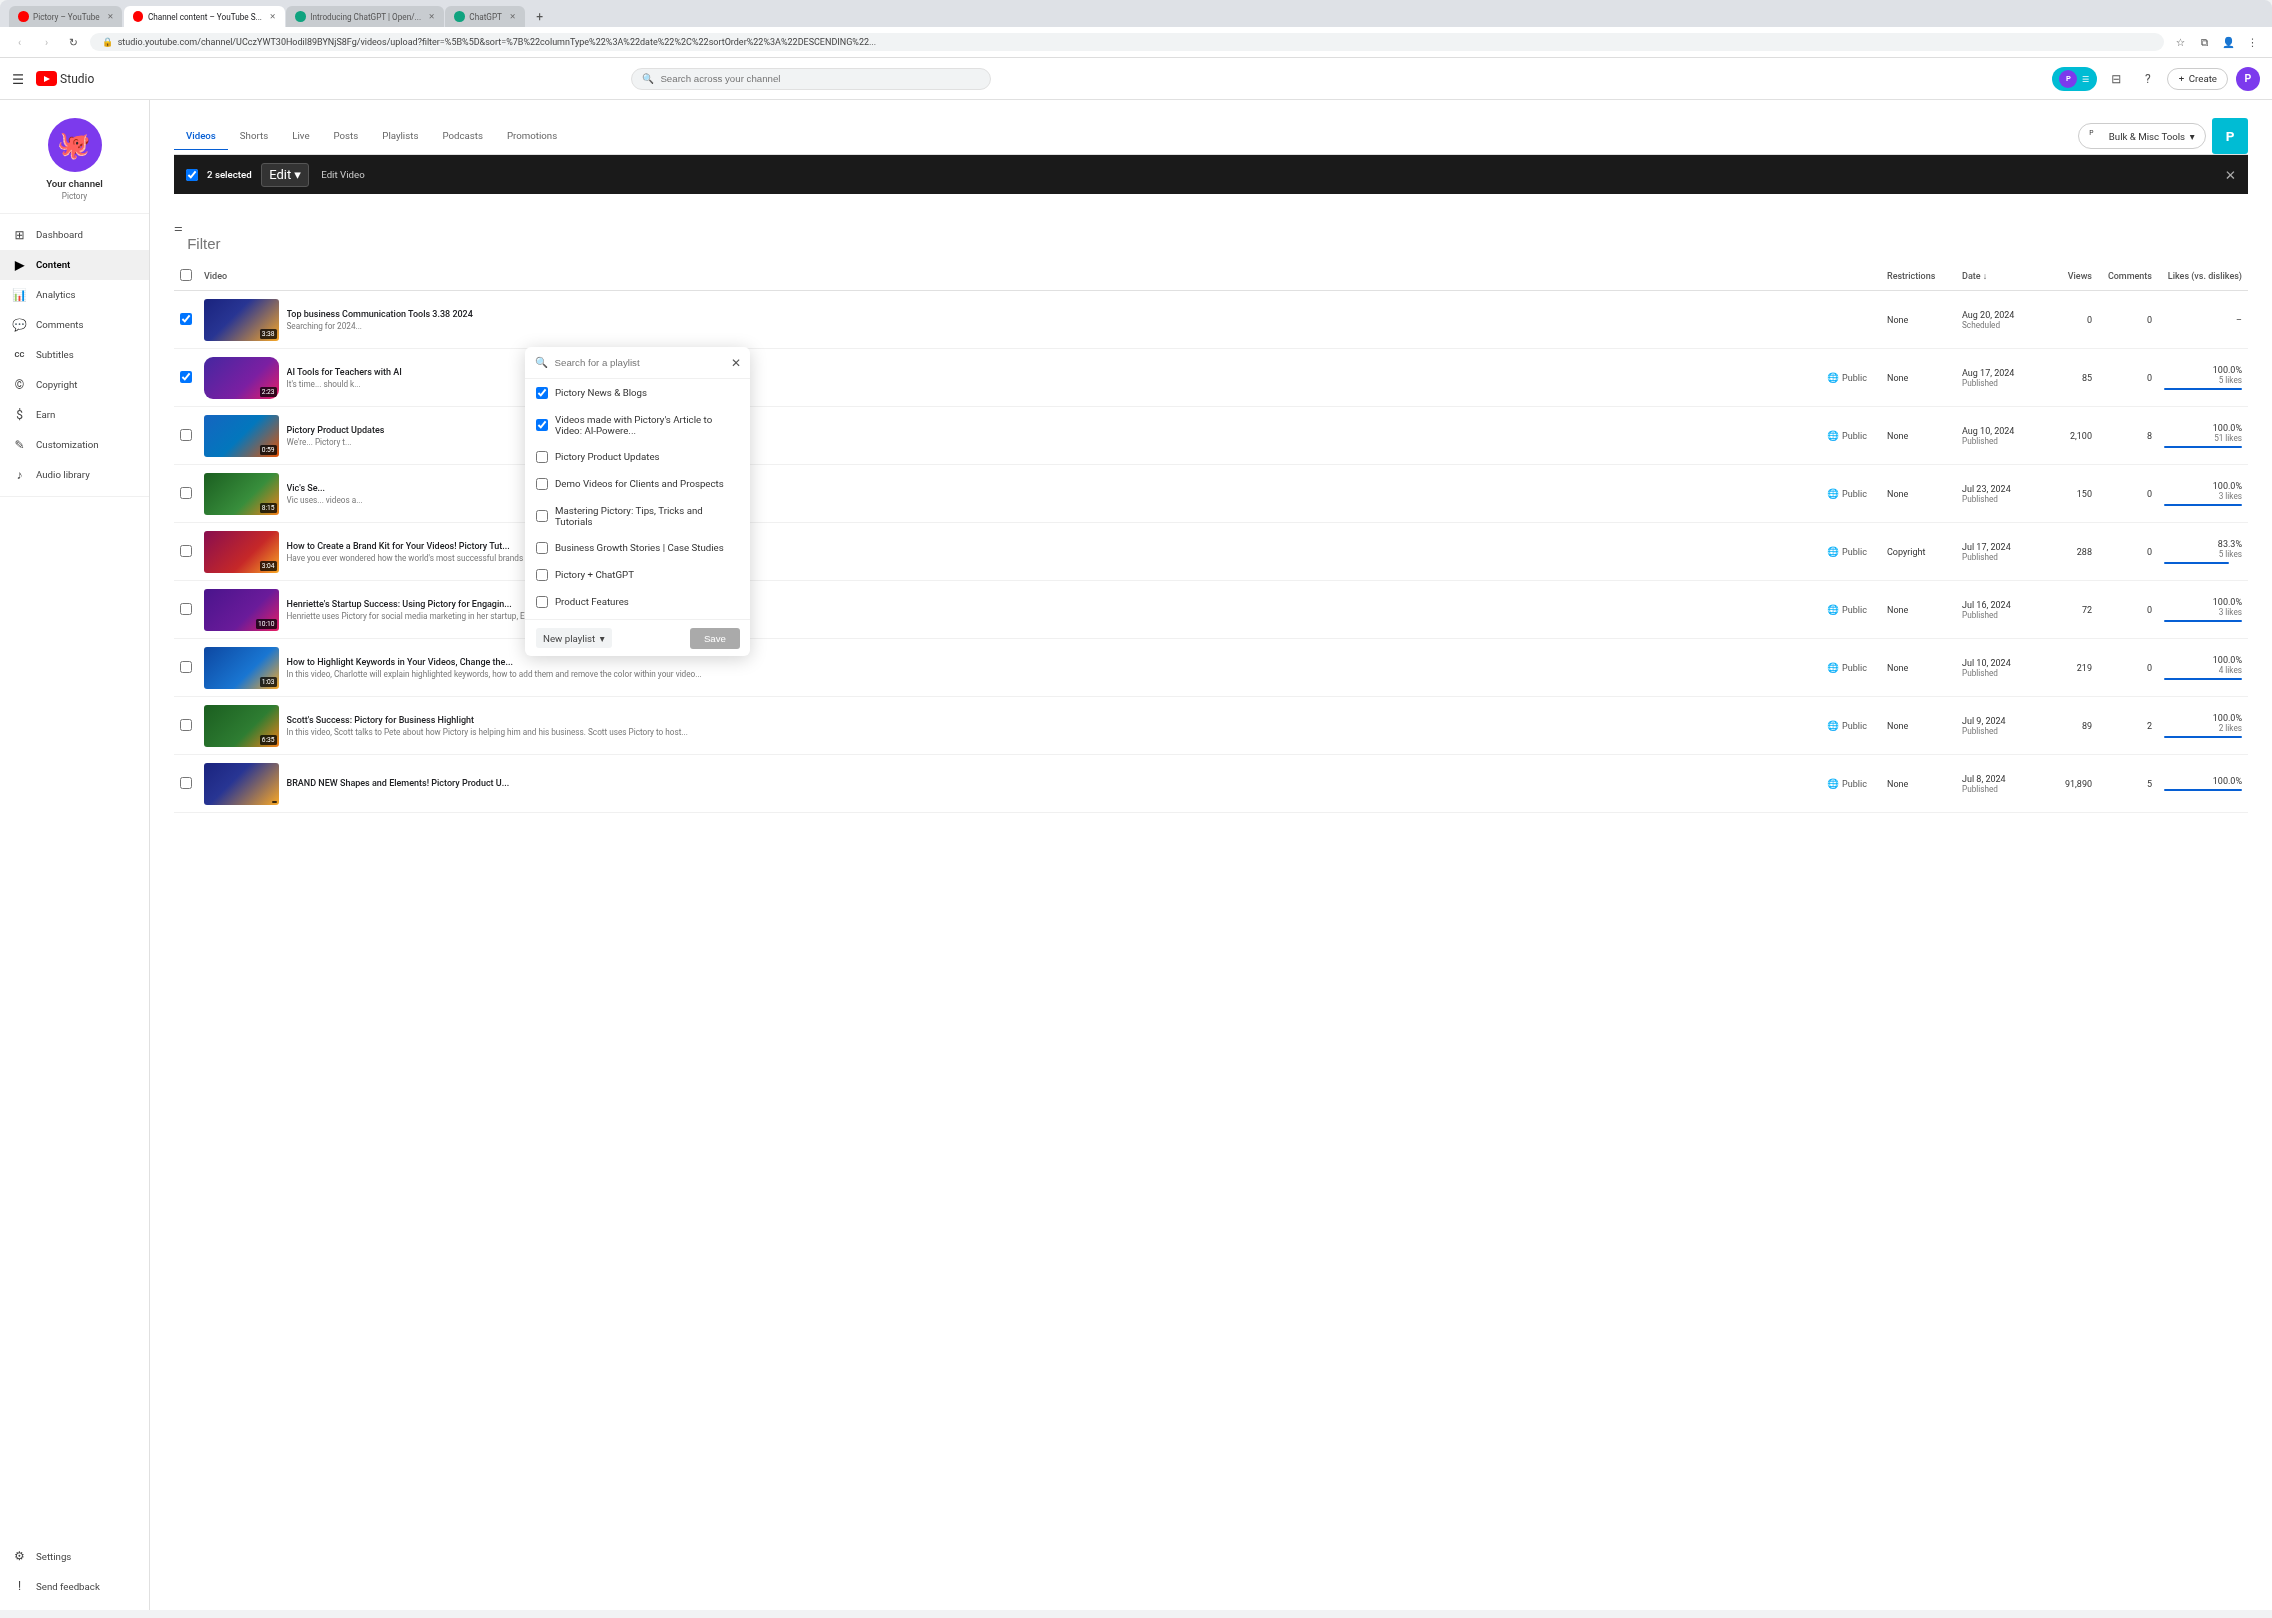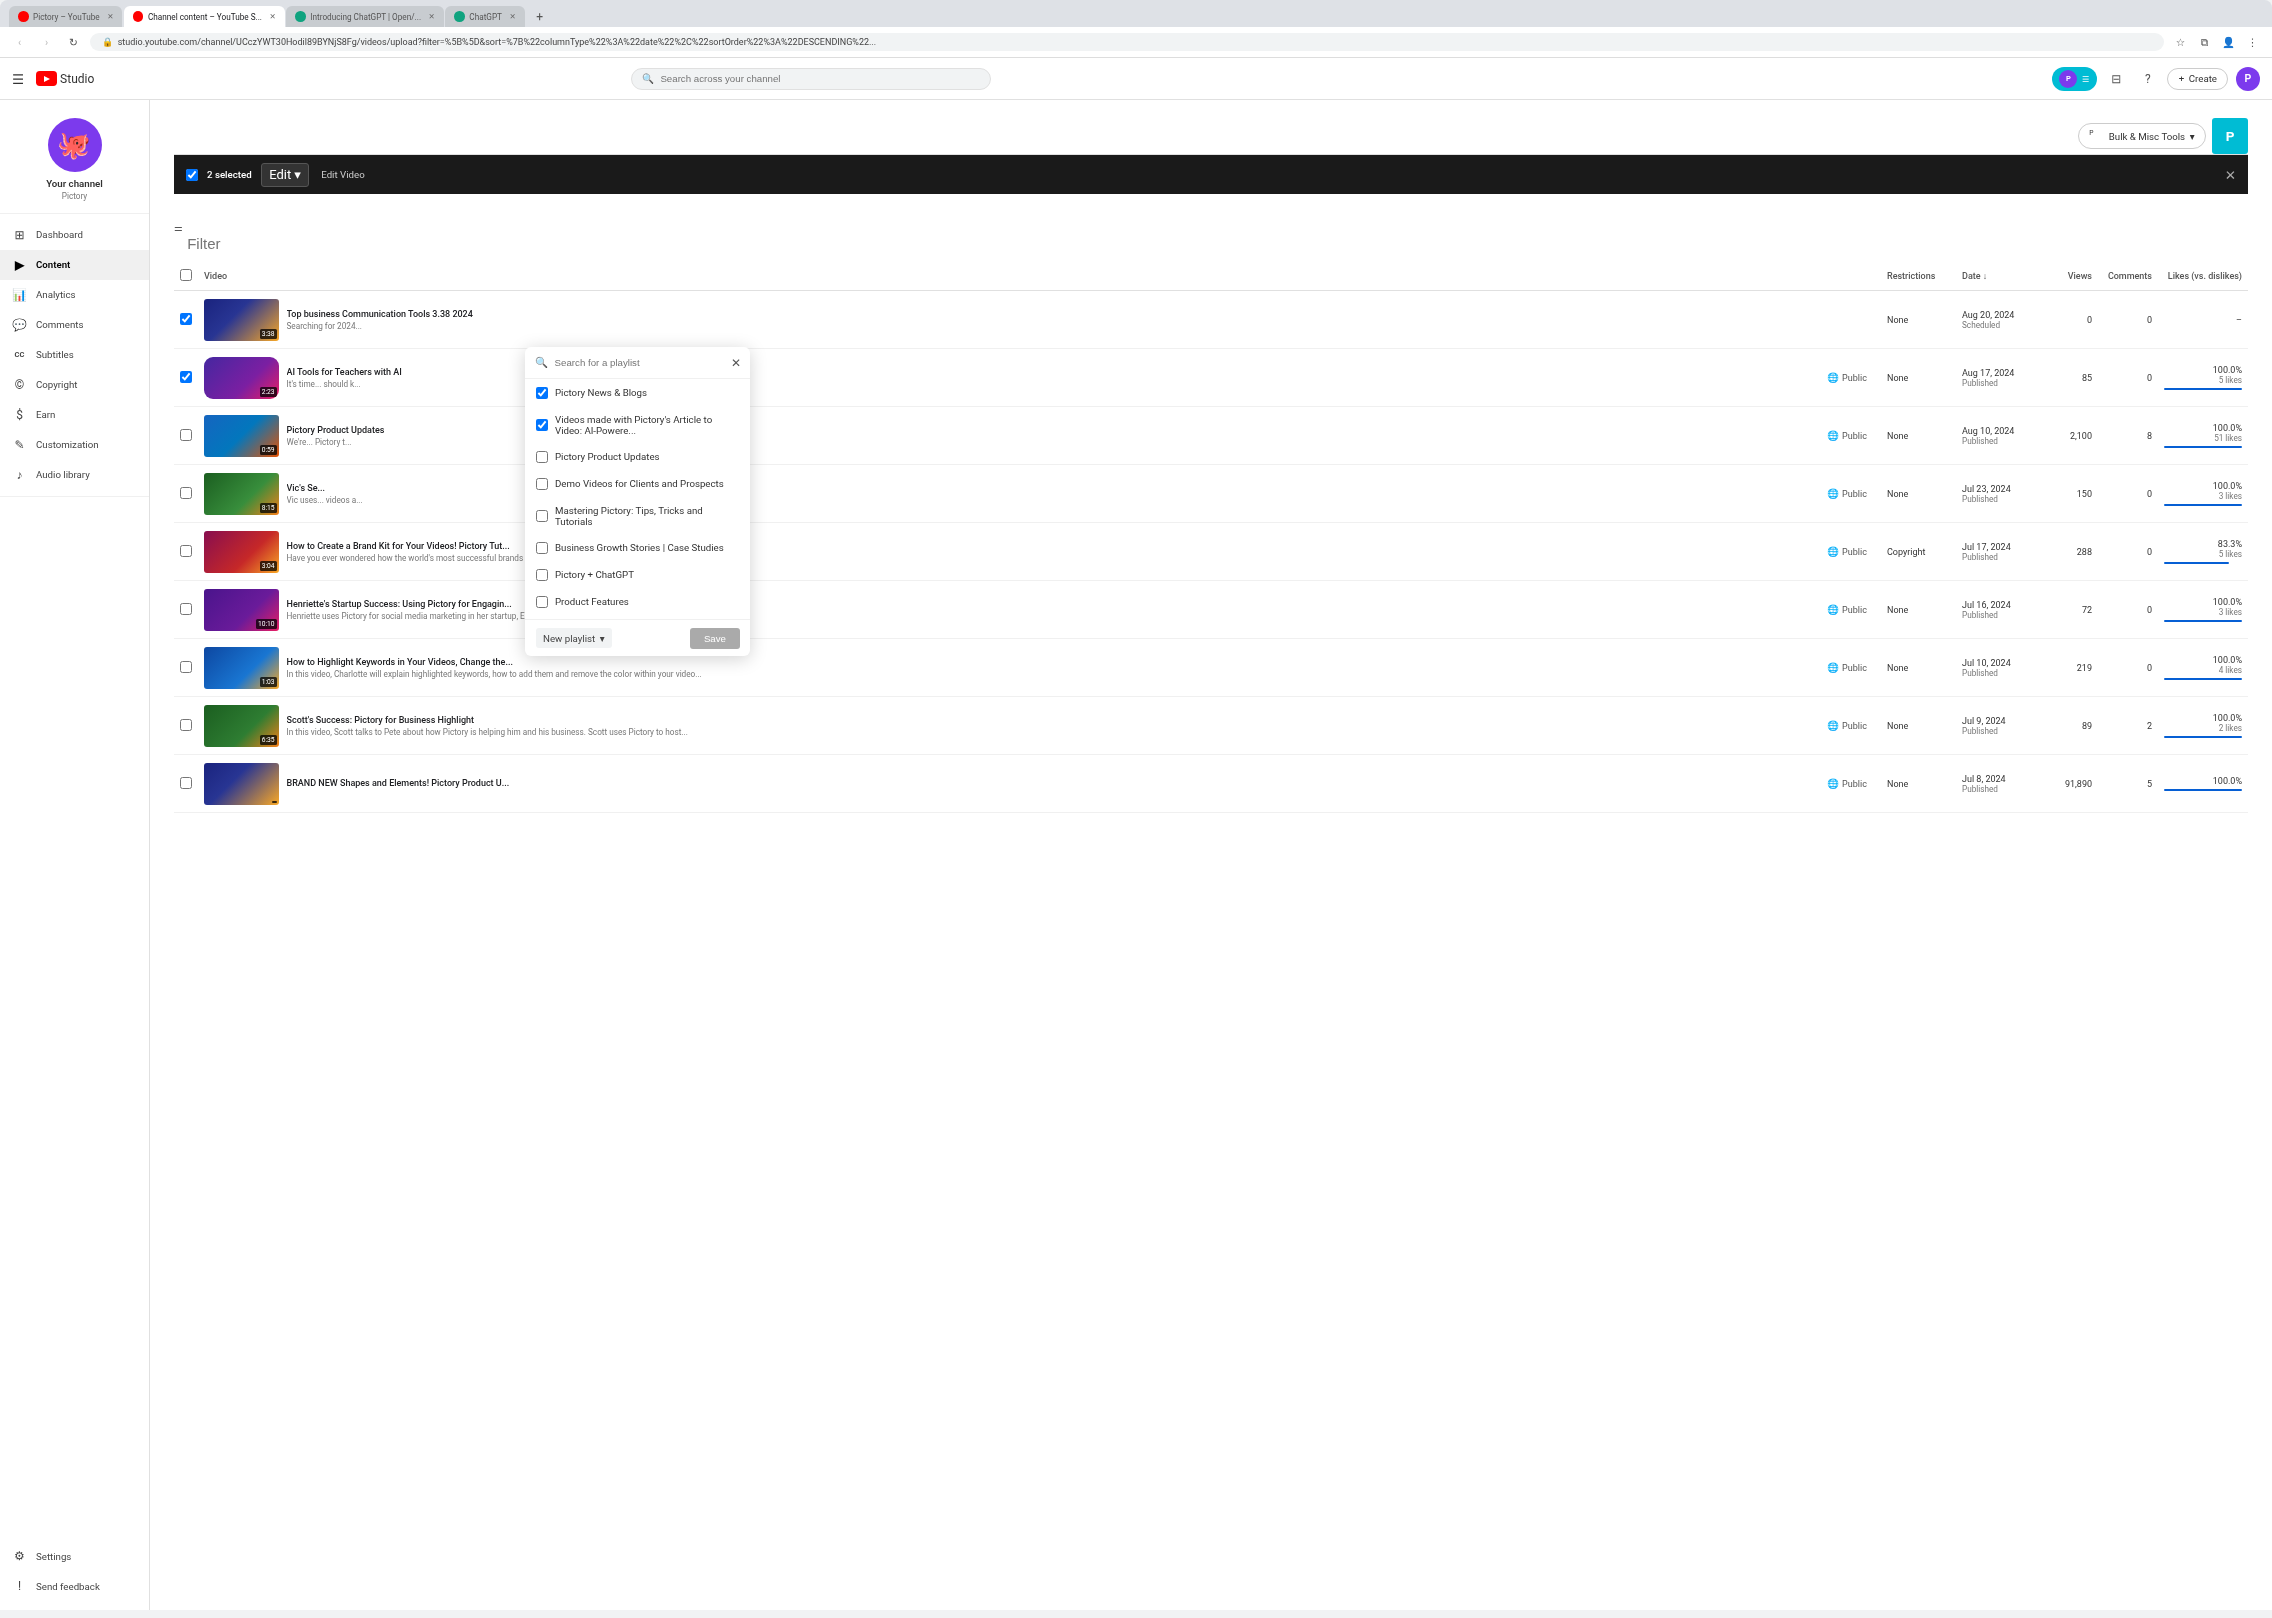--- a/index.html
+++ b/index.html
@@ -254,20 +254,29 @@
         <div class="sidebar-item">
           <div class="sidebar-icon">!</div>
           <span>Send feedback</span>
         </div>
       </div>
     </div>
 
     <div class="content-area" style="position:relative;">
 
       <div style="display:flex;align-items:center;border-bottom:0.7px solid #e0e0e0;margin-bottom:0;">
+        <div class="content-tabs" style="border-bottom:none;flex:1;">
+          <div class="content-tab active">Videos</div>
+          <div class="content-tab">Shorts</div>
+          <div class="content-tab">Live</div>
+          <div class="content-tab">Posts</div>
+          <div class="content-tab">Playlists</div>
+          <div class="content-tab">Podcasts</div>
+          <div class="content-tab">Promotions</div>
+        </div>
         <div class="bulk-tools-btn">
           <div class="small-avatar" style="width:15px;height:15px;font-size:6.7px;">P</div>
           <span>Bulk &amp; Misc Tools</span>
           <span>▾</span>
         </div>
         <div style="width:36px;height:36px;background:#00bcd4;display:flex;align-items:center;justify-content:center;color:#fff;font-weight:700;font-size:13.5px;margin-left:6px;border-radius:3px;">P</div>
       </div>
 
       <div style="background:#1a1a1a;padding:0;margin:0;">
         <div class="selection-bar">

